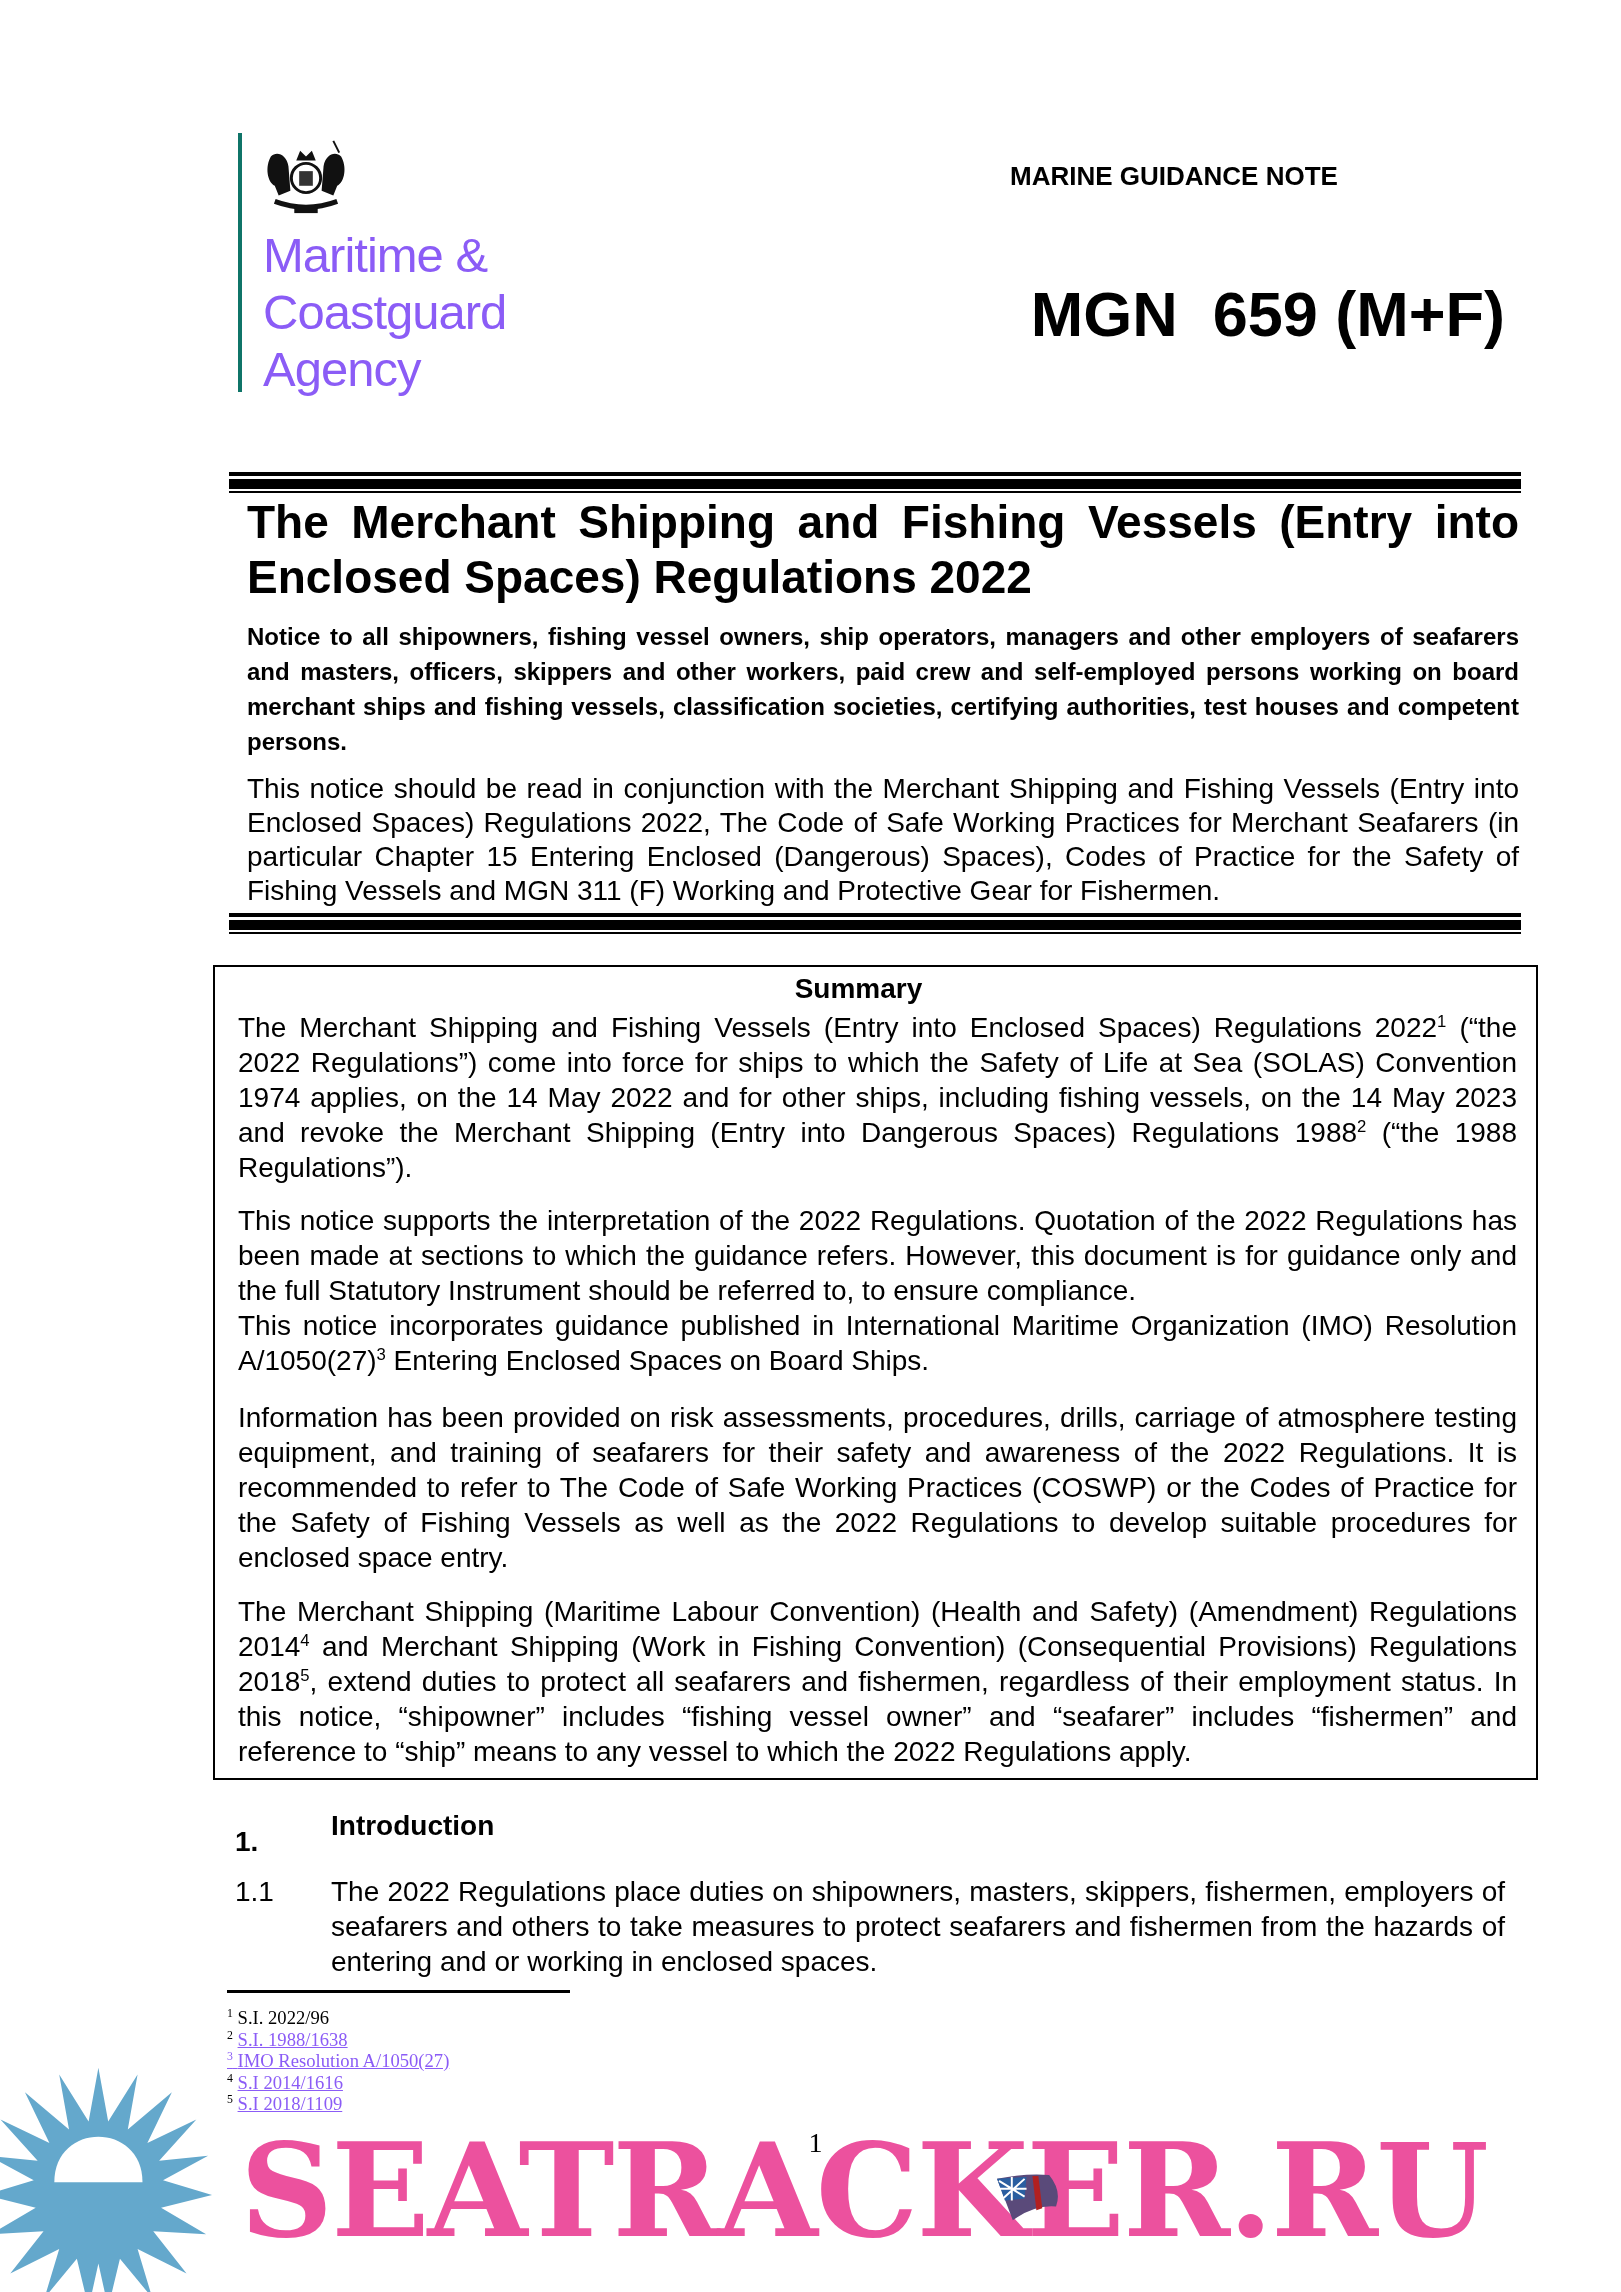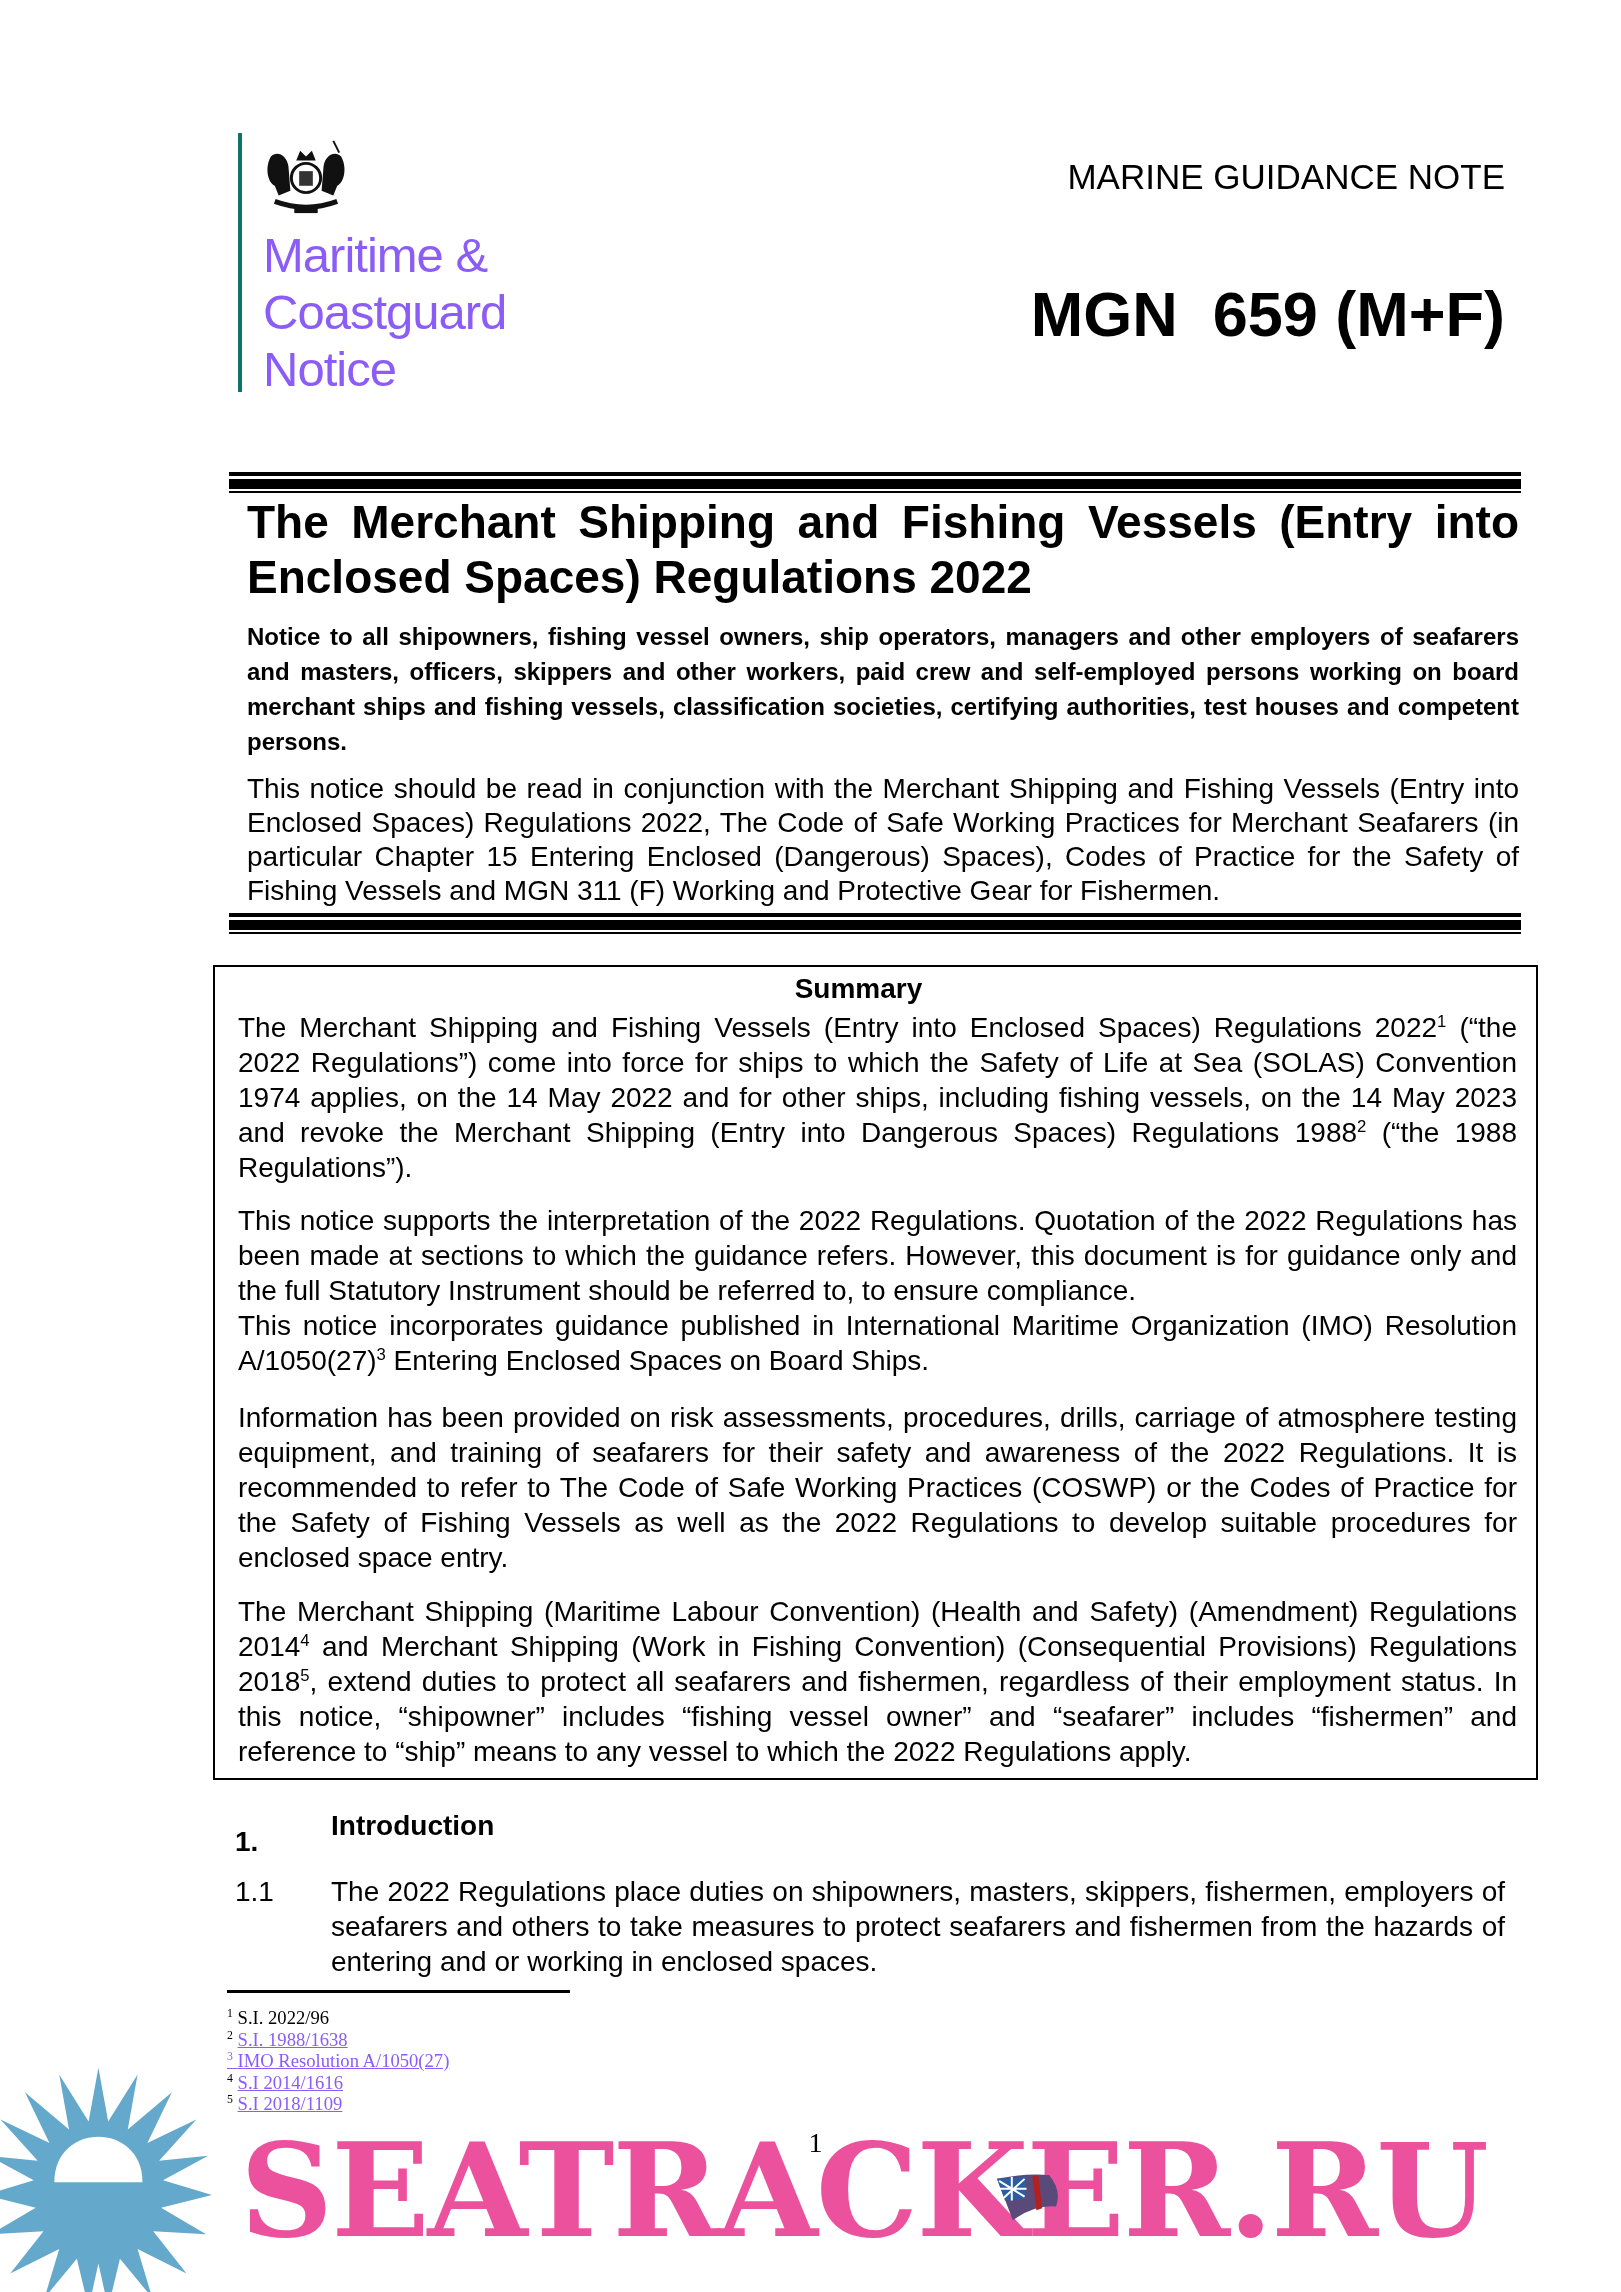--- a/index.html
+++ b/index.html
@@ -5,21 +5,21 @@
   html, body { margin:0; padding:0; background:#ffffff; }
   body { width:1621px; height:2293px; position:relative; overflow:hidden; font-family:"Liberation Sans", sans-serif; color:#000; }
   .abs { position:absolute; }
 
   
   .logo-bar { left:238px; top:133px; width:3.9px; height:259px; background:#0f7468; }
   .crest { left:257px; top:137px; width:98px; width:98px; height:80px; }
   .agency { left:263px; top:227px; font-size:49px; line-height:57px; letter-spacing:-1px; color:#8b5cf6; }
   .agency div { white-space:nowrap; }
 
-  .mgn-label { left:1010px; top:157px; width:495px; text-align:right; font-size:35px; line-height:39px; }
+  .mgn-label { left:1010px; top:157px; width:495px; text-align:left; font-size:26px; line-height:39px;font-weight:bold; }
   .mgn-code { left:956px; top:279px; width:549px; text-align:right; font-size:63px; font-weight:bold; line-height:71px; white-space:nowrap; }
 
   
   .rule { left:229px; width:1292px; }
   .rule .t1 { height:3.9px; background:#000; }
   .rule .gap { height:2.9px; }
   .rule .t2 { height:9.8px; background:#000; }
   .rule .gap2 { height:2px; }
   .rule .t3 { height:2.9px; background:#000; }
 
@@ -60,21 +60,21 @@
   <path d="M40 24 L44 14 L50 20 L56 14 L60 24 Z" fill="#111"></path>
   <path d="M14 20 C20 14 30 18 32 30 L34 55 L22 60 L18 50 C10 46 8 30 14 20 Z" fill="#111"></path>
   <path d="M86 20 C80 14 70 18 68 30 L66 55 L78 60 L82 50 C90 46 92 30 86 20 Z" fill="#111"></path>
   <path d="M78 4 L84 16" stroke="#111" stroke-width="2"></path>
   <path d="M18 66 Q50 78 82 66" fill="none" stroke="#111" stroke-width="5"></path>
   <rect x="38" y="70" width="24" height="8" fill="#111"></rect>
 </svg>
 <div class="abs agency">
   <div>Maritime &amp;</div>
   <div>Coastguard</div>
-  <div>Notice</div>
+  <div>Agency</div>
 </div>
 
 <div class="abs mgn-label">MARINE GUIDANCE NOTE</div>
 <div class="abs mgn-code" style="white-space:pre;">MGN  659 (M+F)</div>
 
 <div class="abs rule" style="top:472px;">
   <div class="t1"></div>
     <div class="gap"></div>
     <div class="t2"></div>
     <div class="gap2"></div>

